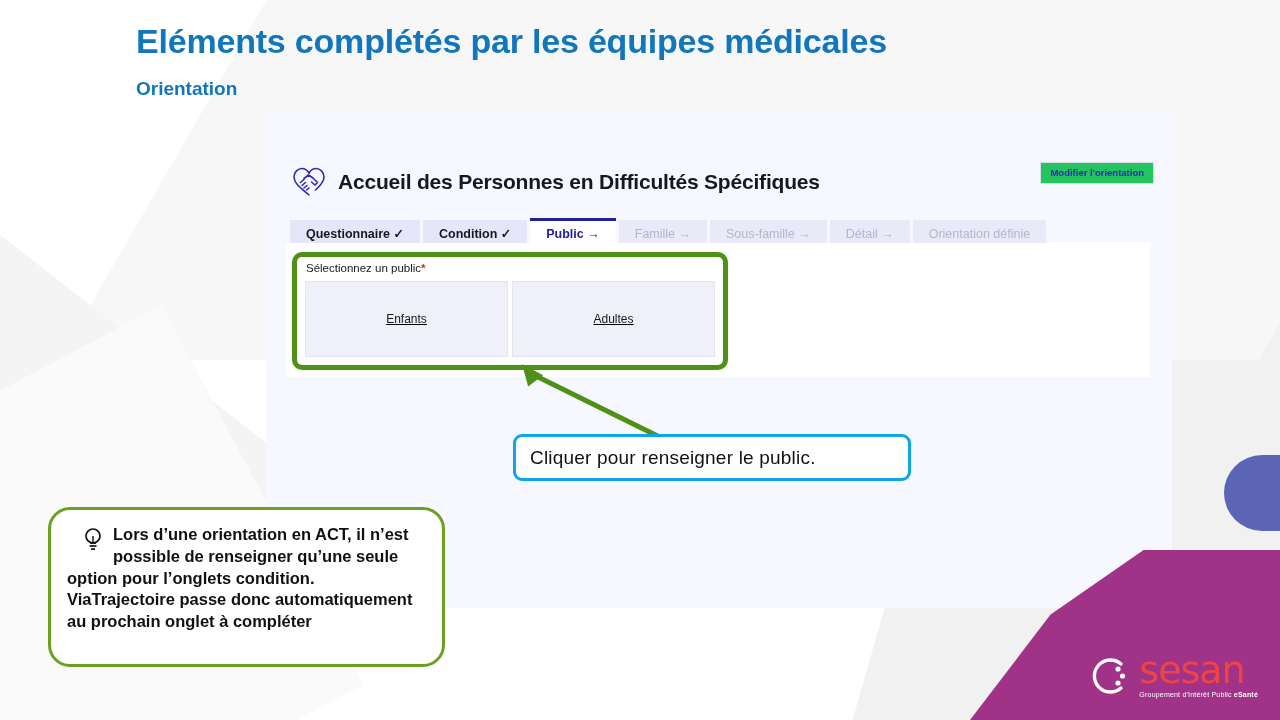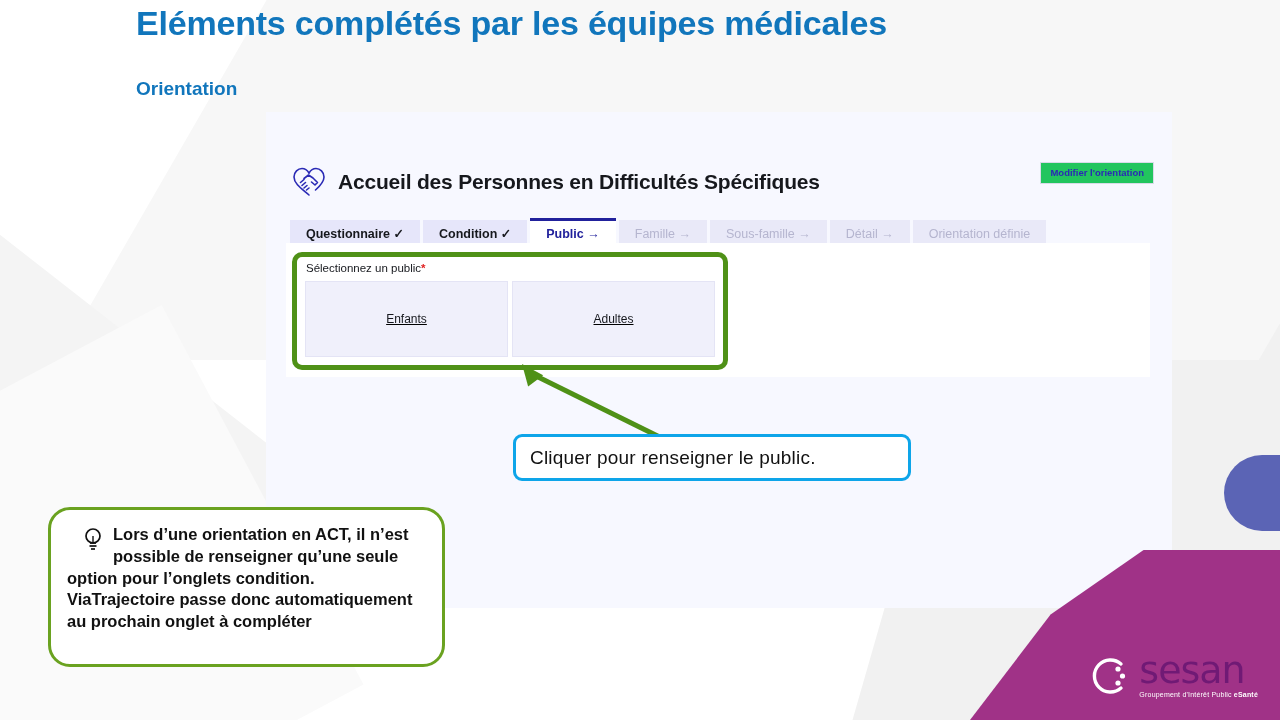--- a/index.html
+++ b/index.html
@@ -54,31 +54,31 @@
   }
 
   
   .logo{
     position:absolute;right:22px;bottom:22px;
     display:flex;align-items:flex-start;gap:6px;color:#ffffff;
   }
   .logo-mark{position:relative;width:42px;height:42px;margin-top:4px;}
   .logo-word{line-height:1;}
   .logo-text{
-    font-size:38px;font-weight:400;letter-spacing:-1px;color:#701a75;
+    font-size:38px;font-weight:400;letter-spacing:-1px;color:#ef4444;
     font-family:"DejaVu Sans", sans-serif;
   }
   .logo-tag{
     font-size:7px;color:#ffffff;letter-spacing:.2px;margin-top:2px;white-space:nowrap;
   }
   .logo-tag b{font-weight:bold;}
 
   
   .slide-title{
-    position:absolute;left:136px;top:4px;
+    position:absolute;left:136px;top:22px;
     font-size:34px;font-weight:bold;color:#1176bc;white-space:nowrap;
     letter-spacing:-.2px;
   }
   .slide-subtitle{
     position:absolute;left:136px;top:78px;
     font-size:19px;font-weight:bold;color:#1176bc;
   }
 
   
   .app-panel{

